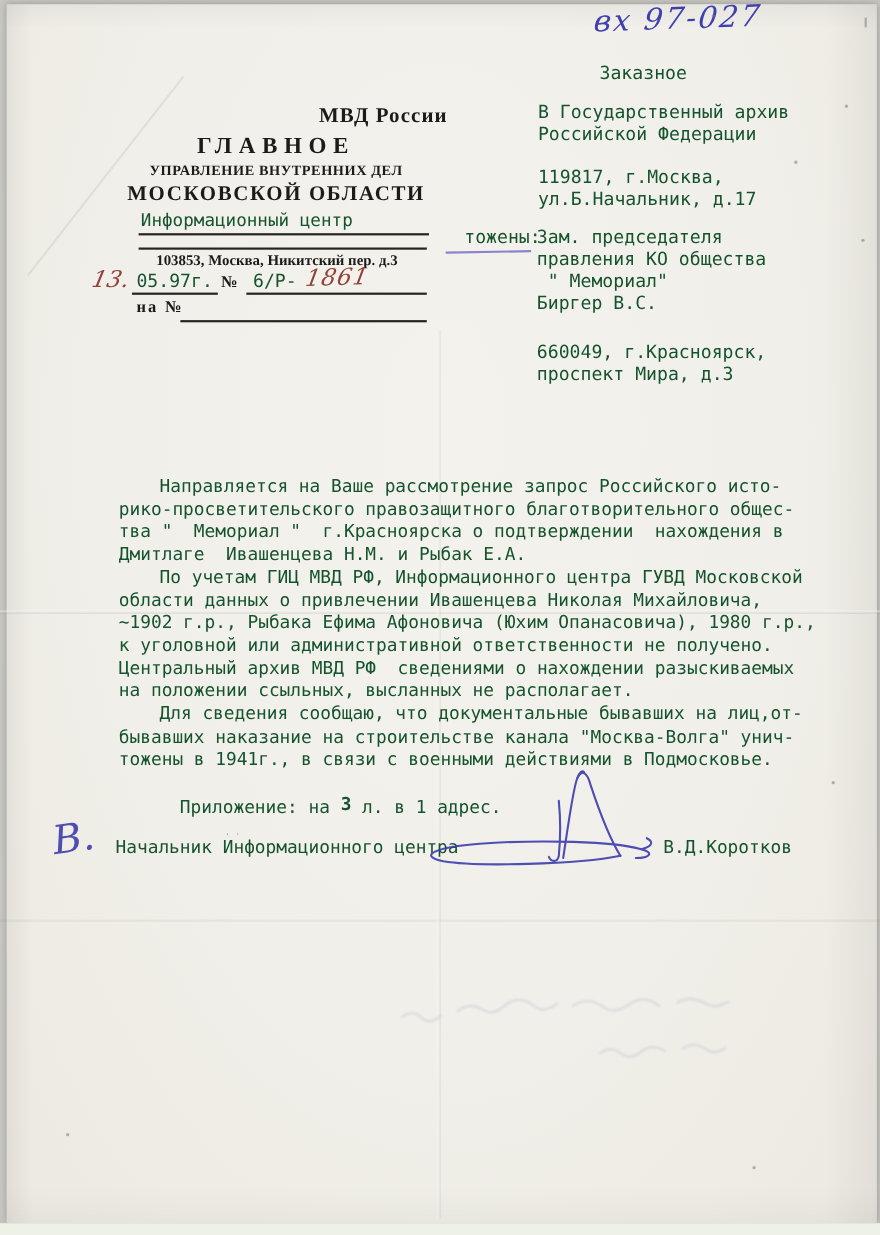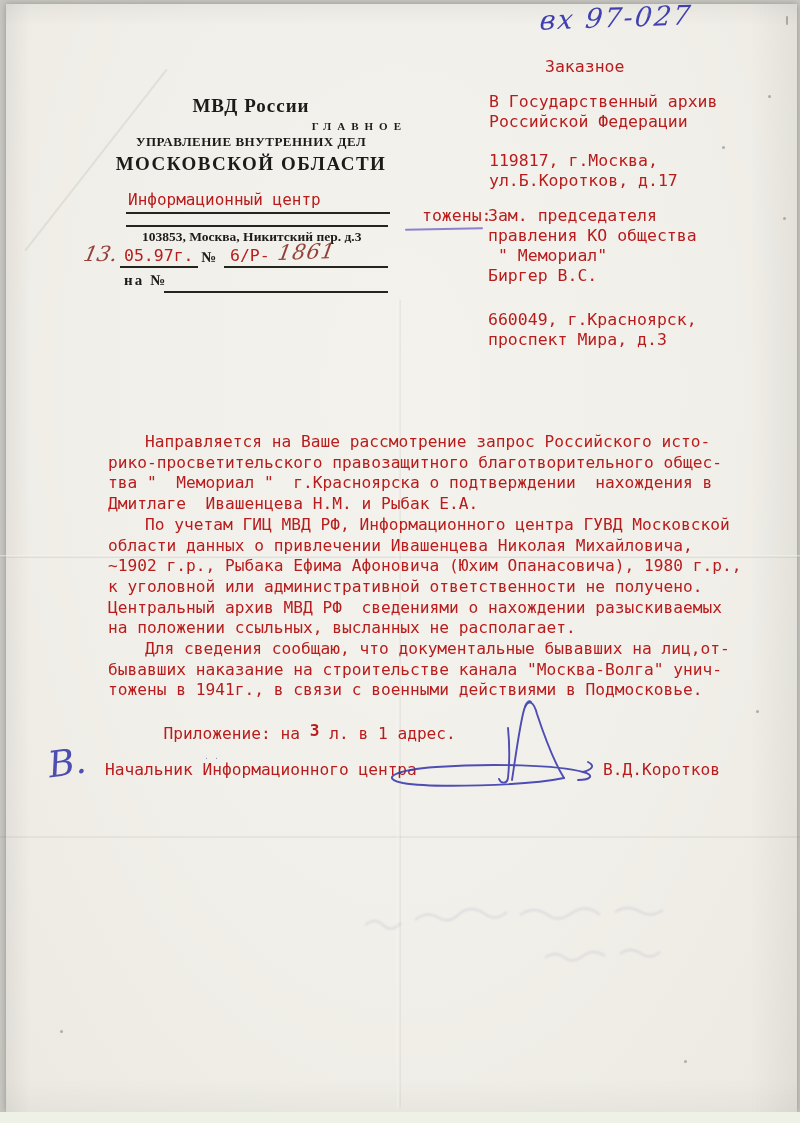--- a/index.html
+++ b/index.html
@@ -6,21 +6,21 @@
   body{width:800px;height:1123px;overflow:hidden;font-family:"DejaVu Sans Mono",monospace;}
   .scan{position:relative;width:800px;height:1123px;background:#c8c6c1;overflow:hidden;}
   .paper{position:absolute;left:6px;top:4px;right:3px;bottom:11px;
     background:
       linear-gradient(90deg, rgba(0,0,0,0.05), rgba(0,0,0,0) 3%, rgba(0,0,0,0) 94%, rgba(0,0,0,0.05)),
       linear-gradient(180deg, rgba(0,0,0,0.04), rgba(0,0,0,0) 2%, rgba(0,0,0,0) 97%, rgba(0,0,0,0.03)),
       radial-gradient(ellipse at 50% 35%, #f4f2ec 0%, #f1efe9 55%, #ece9e2 100%);
     box-shadow:0 0 6px rgba(0,0,0,0.25);}
   .bottom-strip{position:absolute;left:0;right:0;bottom:0;height:11px;background:#eef2e6;}
   .content{position:absolute;inset:0;}
-  .tw{font-family:"DejaVu Sans Mono",monospace;color:#b91c1c;}
+  .tw{font-family:"DejaVu Sans Mono",monospace;color:#14532d;}
   .serifb{font-family:"Liberation Serif","DejaVu Serif",serif;font-weight:bold;color:#1d1b1a;}
   .hand{font-family:"DejaVu Serif",serif;font-style:italic;}
   .abs{position:absolute;}
   .line{white-space:pre;}
   .body-block{position:absolute;left:108px;top:432px;width:655px;font-size:16.2px;line-height:20.7px;}
   .body-block .line{white-space:pre;}
   .indent{text-indent:37px;}
   .rule{position:absolute;background:#26241f;height:2px;}
   .thin-rule{position:absolute;background:#26241f;height:1.6px;}
   .crease{position:absolute;pointer-events:none;}
@@ -45,39 +45,39 @@
     <div class="abs hand" style="left:540px;top:2px;font-size:27px;color:#4040b0;transform:rotate(-2deg) skewX(-8deg);letter-spacing:2px;">вх 97-027</div>
 
     <div class="abs tw" style="left:545px;top:57px;font-size:16.5px;">Заказное</div>
 
     <div class="abs tw" style="left:489px;top:92px;font-size:16.5px;line-height:20px;">
       <div class="line">В Государственный архив</div>
       <div class="line">Российской Федерации</div>
     </div>
     <div class="abs tw" style="left:489px;top:151px;font-size:16.5px;line-height:20px;">
       <div class="line">119817, г.Москва,</div>
-      <div class="line">ул.Б.Коротков, д.17</div>
+      <div class="line">ул.Б.Начальник, д.17</div>
     </div>
 
     <div class="abs tw" style="left:422px;top:206px;font-size:16.5px;">тожены:</div>
     <div class="ink-underline" style="left:405px;top:228px;width:78px;transform:rotate(-1deg);"></div>
     <div class="abs tw" style="left:488px;top:206px;font-size:16.5px;line-height:20px;">
       <div class="line">Зам. председателя</div>
       <div class="line">правления КО общества</div>
       <div class="line"> " Мемориал"</div>
       <div class="line">Биргер В.С.</div>
     </div>
     <div class="abs tw" style="left:488px;top:310px;font-size:16.5px;line-height:20px;">
       <div class="line">660049, г.Красноярск,</div>
       <div class="line">проспект Мира, д.3</div>
     </div>
 
     <div class="abs" style="left:95px;top:95px;width:312px;text-align:center;">
-      <div class="serifb" style="font-size:19px;letter-spacing:1px;">МВД России</div>
-      <div class="serifb" style="font-size:11px;letter-spacing:6px;margin-top:3px;text-align:right;">ГЛАВНОЕ</div>
+      <div class="serifb" style="font-size:19px;letter-spacing:1px;text-align:right;">МВД России</div>
+      <div class="serifb" style="font-size:21px;letter-spacing:6px;margin-top:3px;">ГЛАВНОЕ</div>
       <div class="serifb" style="font-size:13px;letter-spacing:.5px;margin-top:2px;">УПРАВЛЕНИЕ ВНУТРЕННИХ ДЕЛ</div>
       <div class="serifb" style="font-size:19px;letter-spacing:1.5px;margin-top:3px;">МОСКОВСКОЙ ОБЛАСТИ</div>
     </div>
 
     <div class="abs tw" style="left:128px;top:190px;font-size:16px;">Информационный центр</div>
     <div class="thin-rule" style="left:126px;top:212px;width:264px;"></div>
 
     <div class="rule" style="left:126px;top:225px;width:262px;"></div>
     <div class="abs serifb" style="left:142px;top:229px;font-size:13.5px;">103853, Москва, Никитский пер. д.3</div>
 

